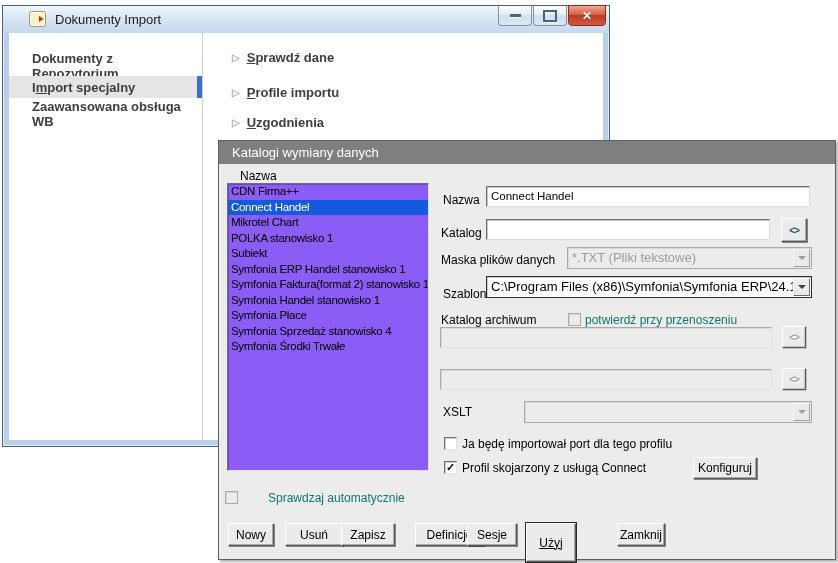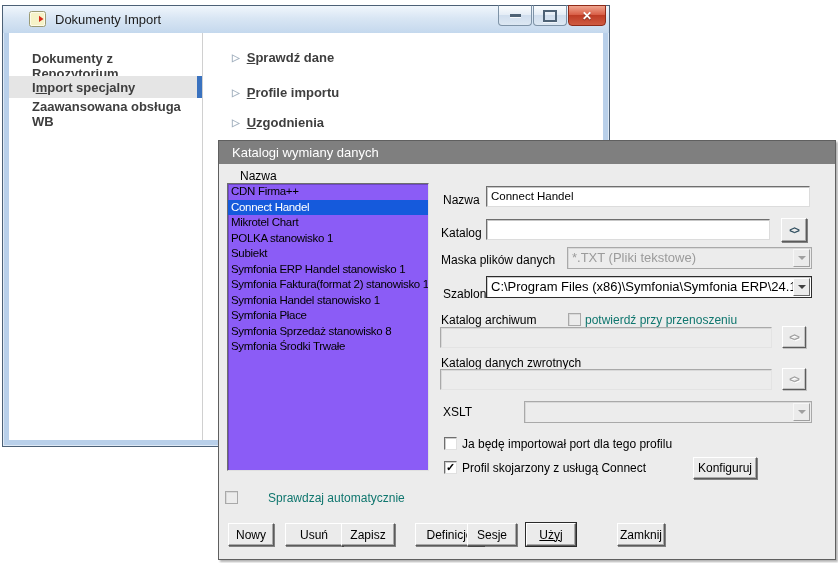--- a/index.html
+++ b/index.html
@@ -143,21 +143,21 @@
   <div class="abs" id="listbox">
     <div class="li">CDN Firma++</div>
     <div class="li selected">Connect Handel</div>
     <div class="li">Mikrotel Chart</div>
     <div class="li">POLKA stanowisko 1</div>
     <div class="li">Subiekt</div>
     <div class="li">Symfonia ERP Handel stanowisko 1</div>
     <div class="li">Symfonia Faktura(format 2) stanowisko 1</div>
     <div class="li">Symfonia Handel stanowisko 1</div>
     <div class="li">Symfonia Płace</div>
-    <div class="li">Symfonia Sprzedaż stanowisko 8</div>
+    <div class="li">Symfonia Sprzedaż stanowisko 4</div>
     <div class="li">Symfonia Środki Trwałe</div>
   </div>
 
   <div class="abs lbl" style="left:224px;top:52px;">Nazwa</div>
   <div class="abs field" style="left:267px;top:45px;width:324px;height:21px;">Connect Handel</div>
 
   <div class="abs lbl" style="left:222px;top:85px;">Katalog</div>
   <div class="abs field" style="left:267px;top:78px;width:284px;height:21px;"></div>
   <div class="abs btn3d" style="left:562px;top:77px;width:26px;height:24px;">
     <span class="browse">&lt;&gt;</span>
@@ -180,21 +180,20 @@
   </div>
 
   <div class="abs lbl" style="left:222px;top:172px;">Katalog archiwum</div>
   <div class="abs chk dis" style="left:349px;top:172px;"></div>
   <div class="abs lbl dis" style="left:366px;top:172px;">potwierdź przy przenoszeniu</div>
   <div class="abs field dis" style="left:221px;top:186px;width:332px;height:21px;"></div>
   <div class="abs btn3d dis" style="left:563px;top:185px;width:24px;height:22px;">
     <span class="browse dis">&lt;&gt;</span>
   </div>
 
-  <div class="abs lbl" style="left:222px;top:215px;">Katalog danych zwrotnych</div>
   <div class="abs field dis" style="left:221px;top:228px;width:332px;height:21px;"></div>
   <div class="abs btn3d dis" style="left:563px;top:227px;width:24px;height:22px;">
     <span class="browse dis">&lt;&gt;</span>
   </div>
 
   <div class="abs lbl" style="left:224px;top:264px;">XSLT</div>
   <div class="abs combo dis" style="left:305px;top:260px;width:288px;height:22px;">
     <div class="combo-text"></div>
     <div class="combo-btn">
         <div class="tri"></div>
@@ -211,15 +210,15 @@
   <div class="abs btn3d" style="left:474px;top:316px;width:64px;height:22px;">Konfiguruj</div>
 
   <div class="abs chk dis" style="left:6px;top:350px;"></div>
   <div class="abs lbl dis" style="left:21px;top:350px;margin-left:28px;">Sprawdzaj automatycznie</div>
 
   <div class="abs btn3d" style="left:9px;top:382px;width:46px;height:23px;">Nowy</div>
   <div class="abs btn3d" style="left:66px;top:382px;width:58px;height:23px;">Usuń</div>
   <div class="abs btn3d" style="left:122px;top:382px;width:54px;height:23px;">Zapisz</div>
   <div class="abs btn3d" style="left:196px;top:382px;width:69px;height:23px;">Definicje</div>
   <div class="abs btn3d" style="left:248px;top:382px;width:50px;height:23px;">Sesje</div>
-  <div class="abs btn3d default" style="left:307px;top:382px;width:50px;height:23px;text-decoration:underline;">Użyj</div>
+  <div class="abs btn3d default" style="left:307px;top:382px;width:50px;height:39px;text-decoration:underline;">Użyj</div>
   <div class="abs btn3d" style="left:398px;top:382px;width:48px;height:23px;">Zamknij</div>
 </div>
 
 </body></html>

